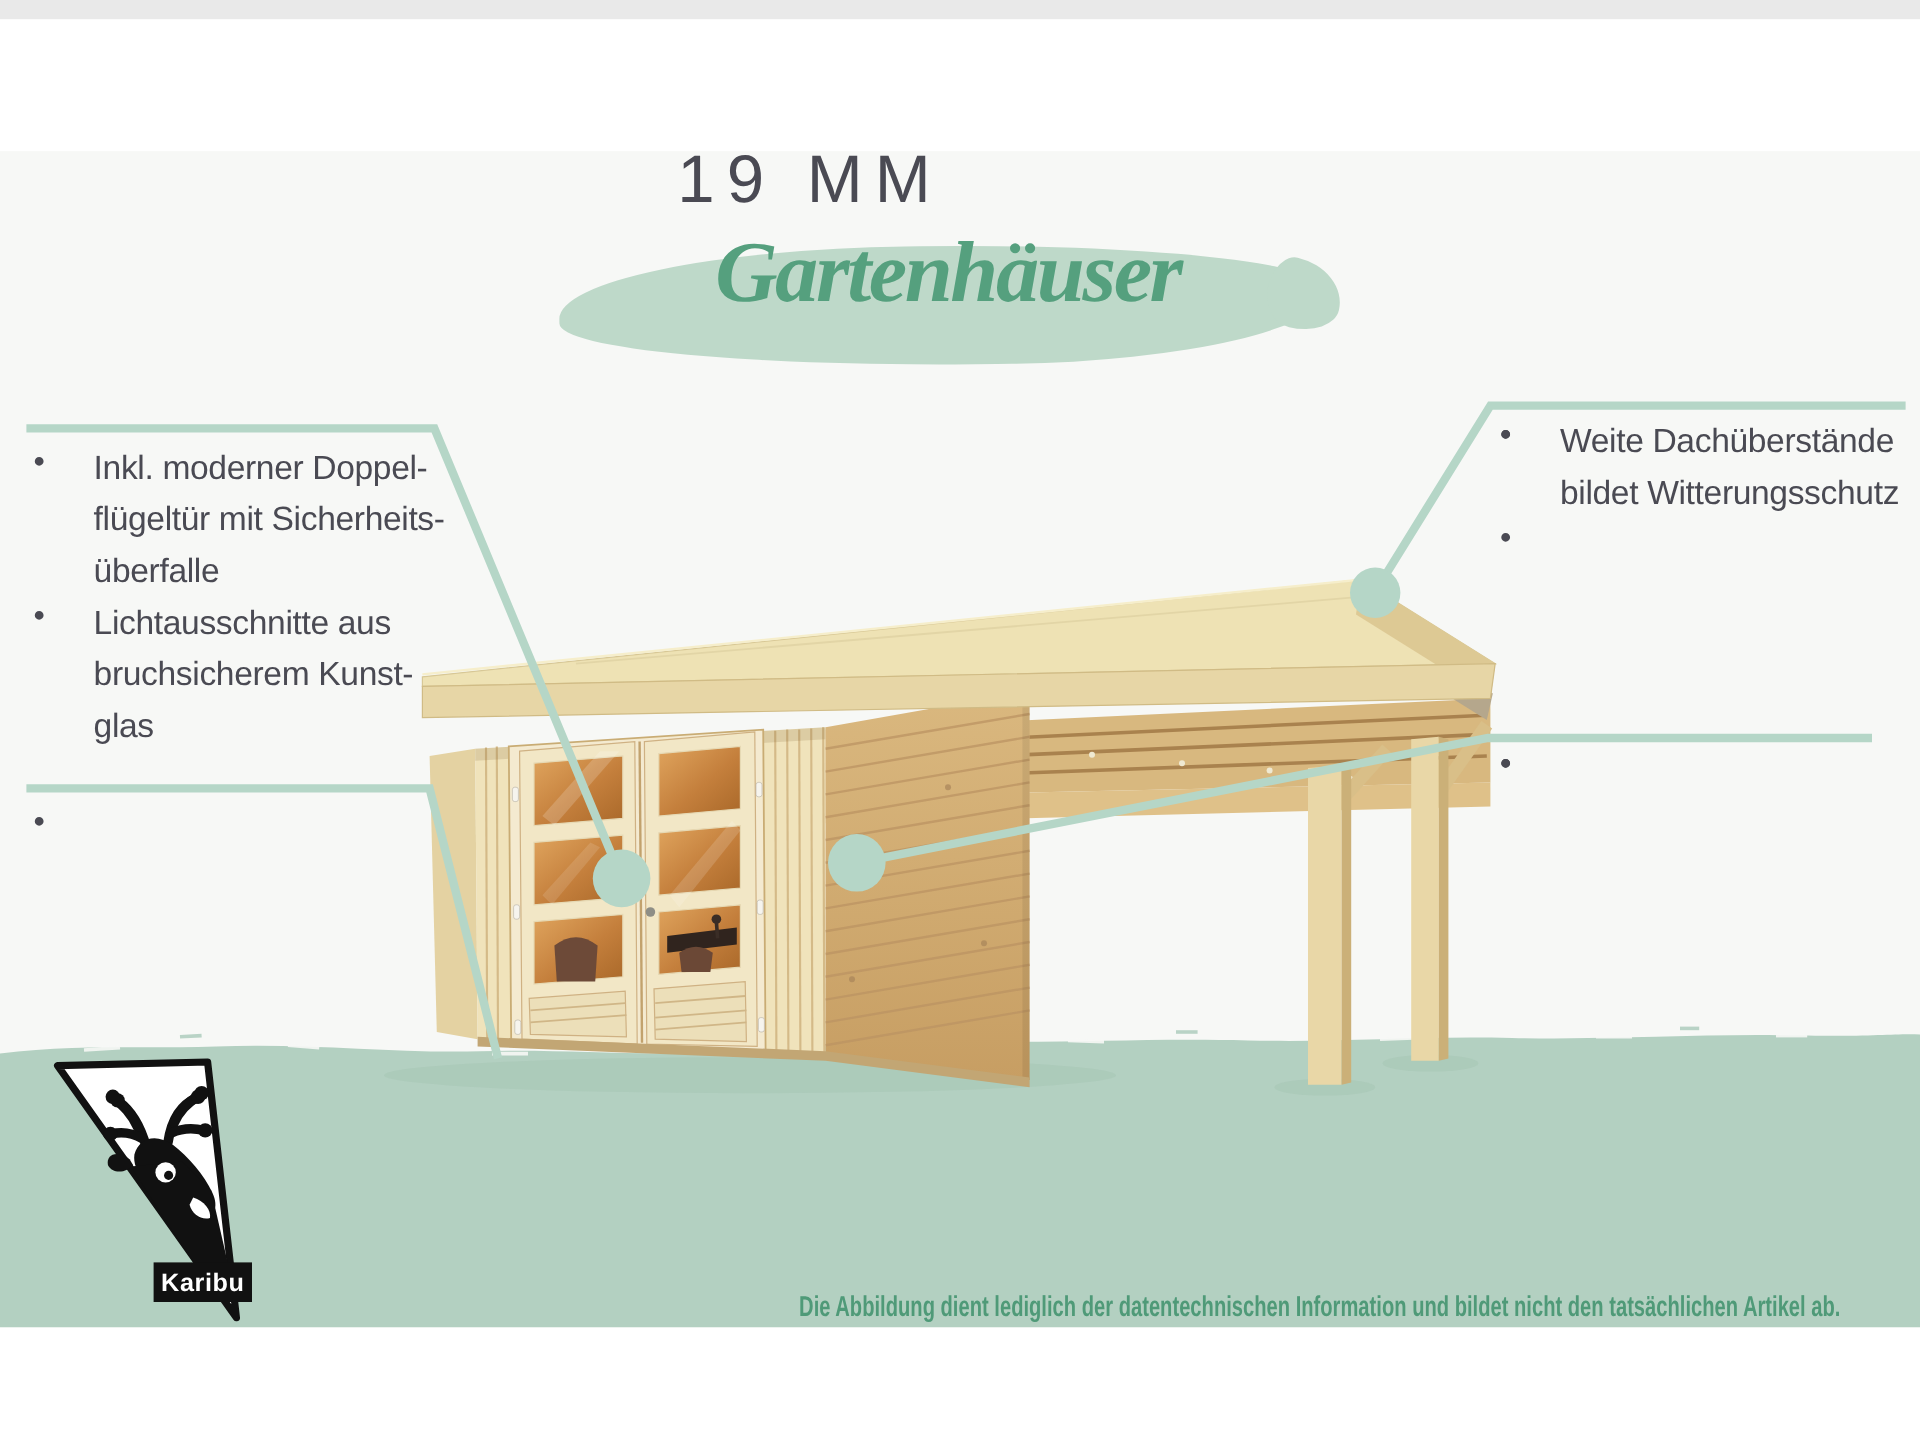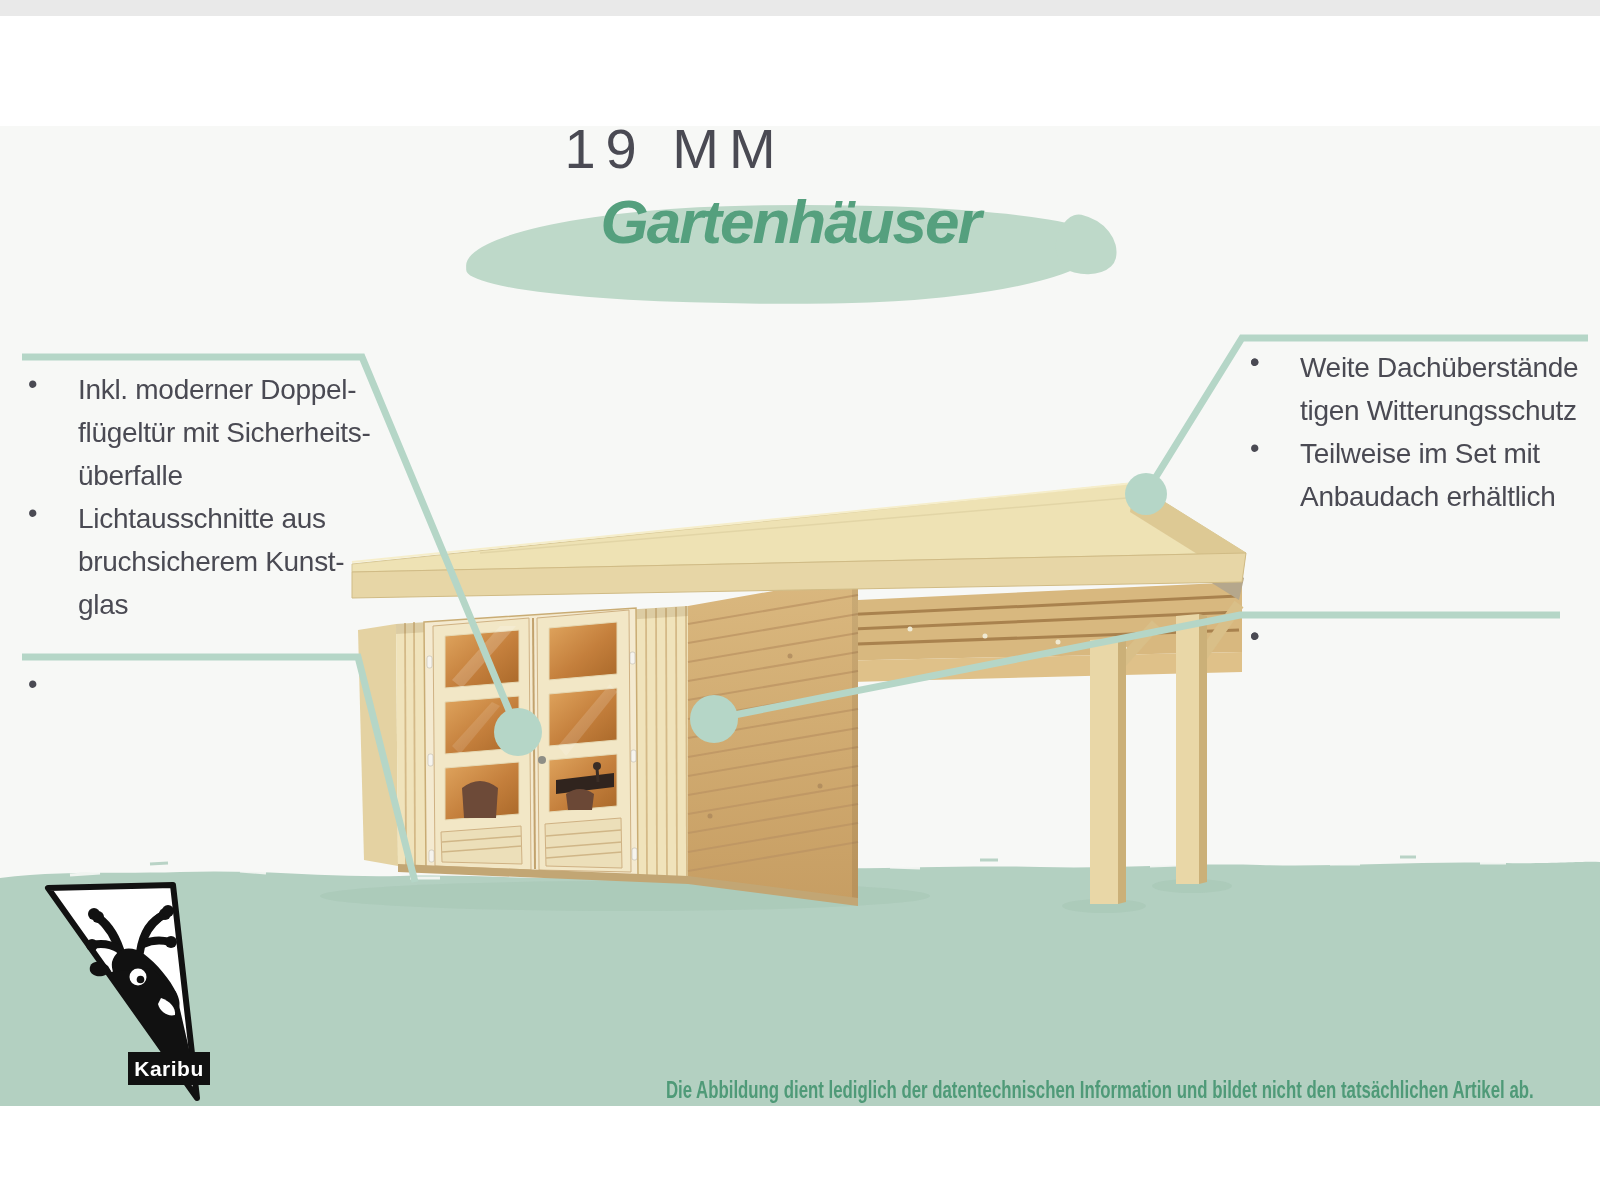--- a/index.html
+++ b/index.html
@@ -8,21 +8,21 @@
   .stage-bg{position:absolute;left:0;top:110px;width:1600px;height:980px;background:var(--background,#f7f8f6);z-index:1;}
   .art{position:absolute;left:0;top:0;width:1600px;height:1200px;z-index:2;}
 
   .kicker{position:absolute;left:375px;top:100px;width:600px;text-align:center;
           font-size:56px;letter-spacing:10px;color:var(--text-dark,#4a4a53);white-space:nowrap;z-index:5;}
   .brush{position:absolute;left:466px;top:189px;width:640px;height:99px;background:var(--brush-green,#bed9c9);
          border-radius:46% 54% 42% 58% / 58% 42% 60% 40%;transform:rotate(-0.8deg);z-index:4;}
   .brush::after{content:"";position:absolute;right:-12px;top:16px;width:62px;height:58px;background:inherit;
          border-radius:30% 70% 60% 40%/50% 60% 40% 50%;transform:rotate(14deg);}
   .script-title{position:absolute;left:420px;top:170px;width:740px;text-align:center;z-index:5;
-         font-family:Liberation Sans, sans-serif;font-style:italic;font-weight:bold;font-size:62px;
+         font-family:Liberation Serif, serif;font-style:italic;font-weight:bold;font-size:72px;
          color:var(--accent-green,#55a07e);letter-spacing:-2px;white-space:nowrap;}
 
   .callout-list{position:absolute;z-index:5;width:350px;}
   .callout-list .item{position:relative;padding-left:52px;}
   .callout-list .bullet{position:absolute;left:2px;top:1px;font-size:27px;color:var(--text-dark,#4a4a53);}
   .callout-list .item-text{font-size:28px;line-height:43px;letter-spacing:-0.3px;
          color:var(--text-dark,#4a4a53);white-space:pre-line;}
   .list-tl{left:26px;top:352px;}
   .list-bl{left:26px;top:652px;}
   .list-tr{left:1248px;top:330px;}
@@ -227,26 +227,24 @@
     </div>
   </div>
 
   <div class="callout-list list-tr">
     <div class="item">
       <span class="bullet">•</span>
     </div>
     <div class="item">
       <span class="bullet">•</span>
       <span class="item-text">Weite Dachüberstände
-tigen Witterungsschutz</span>
-    </div>
-    <div class="item">
-      <span class="bullet">•</span>
-      <span class="item-text">Teilweise im Set mit
-Anbaudach erhältlich</span>
+bildet Witterungsschutz</span>
+    </div>
+    <div class="item">
+      <span class="bullet">•</span>
     </div>
   </div>
 
   <div class="callout-list list-mr">
     <div class="item">
       <span class="bullet">•</span>
     </div>
     <div class="item">
       <span class="bullet">•</span>
     </div>

